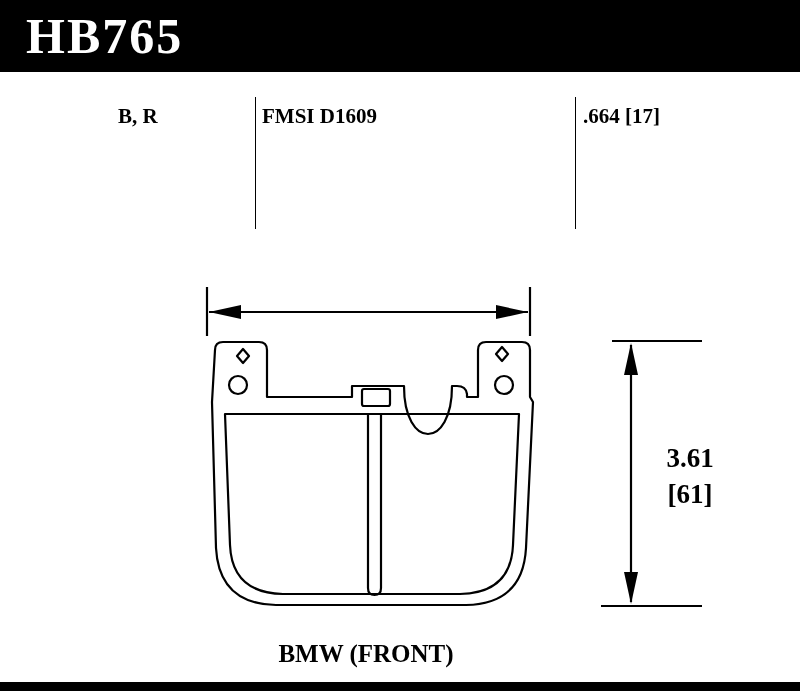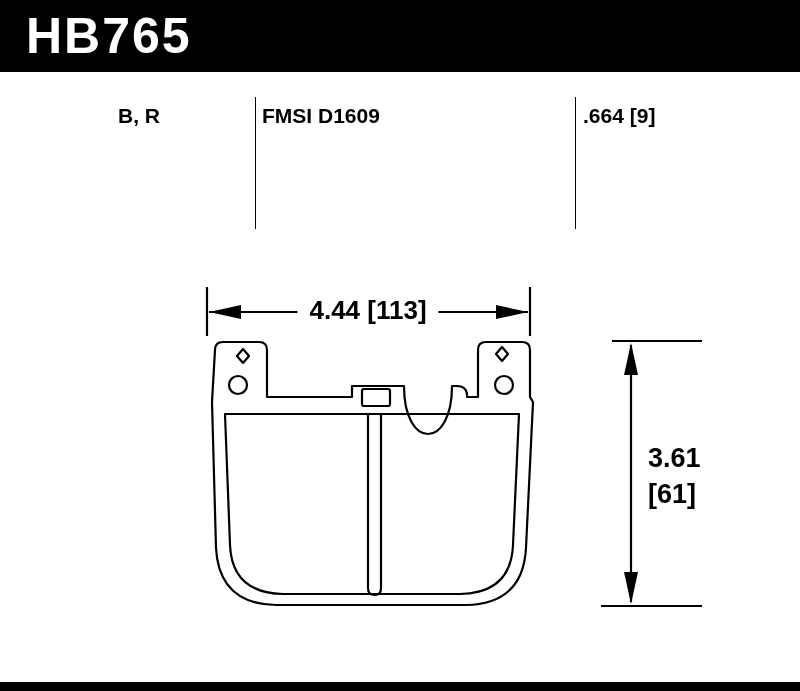--- a/index.html
+++ b/index.html
@@ -2,21 +2,21 @@
 <html><head>
 <meta charset="utf-8">
 <style>
   html, body { margin: 0; padding: 0; background: #ffffff; }
   .page {
     position: relative;
     width: 800px;
     height: 691px;
     background: #ffffff;
     overflow: hidden;
-    font-family: Liberation Sans, sans-serif;
+    font-family: Liberation Serif, serif;
     color: #000;
   }
 
   
   .banner {
     position: absolute;
     left: 0; top: 0;
     width: 800px; height: 72px;
     background: #000;
   }
@@ -66,20 +66,21 @@
     background: #fff;
     padding: 0 12px;
     font-size: 26px;
     font-weight: bold;
     white-space: nowrap;
   }
   .dim-height {
     position: absolute;
     left: 648px; top: 440px;
     width: 84px;
+    text-align: center;
     font-size: 27px;
     font-weight: bold;
     line-height: 36px;
   }
 
   .caption {
     position: absolute;
     left: 366px; top: 640px;
     transform: translateX(-50%);
     font-size: 25px;
@@ -101,21 +102,21 @@
 
   <header class="banner">
     <span class="part-number">HB765</span>
   </header>
 
   <div>
     <span class="spec compound">B, R</span>
     <span class="sep sep1"></span>
     <span class="spec fmsi">FMSI D1609</span>
     <span class="sep sep2"></span>
-    <span class="spec thickness">.664 [9]</span>
+    <span class="spec thickness">.664 [17]</span>
   </div>
 
   <svg class="diagram" viewBox="0 0 800 691" fill="none" stroke="#000" stroke-width="2.2" stroke-linejoin="round">
 
     <g>
       <line x1="207" y1="287" x2="207" y2="336"></line>
       <line x1="530" y1="287" x2="530" y2="336"></line>
       <line x1="209" y1="312" x2="528" y2="312"></line>
       <polygon points="209,312 241,305 241,319" fill="#000" stroke="none"></polygon>
       <polygon points="528,312 496,305 496,319" fill="#000" stroke="none"></polygon>
@@ -164,22 +165,22 @@
         Q 381 595 381 588
         L 381 414"></path>
       <rect x="362" y="389" width="28" height="17" rx="2"></rect>
       <polygon points="243,349 249,356 243,363 237,356"></polygon>
       <polygon points="502,347 508,354 502,361 496,354"></polygon>
       <circle cx="238" cy="385" r="9"></circle>
       <circle cx="504" cy="385" r="9"></circle>
     </g>
   </svg>
 
-  <div class="dim-width">4.44 [113]</div>
 
   <div class="dim-height">
     <div>3.61</div>
     <div>[61]</div>
   </div>
 
+  <div class="caption">BMW (FRONT)</div>
 
   <div class="bottom-bar"></div>
 </div>
 
 </body></html>

